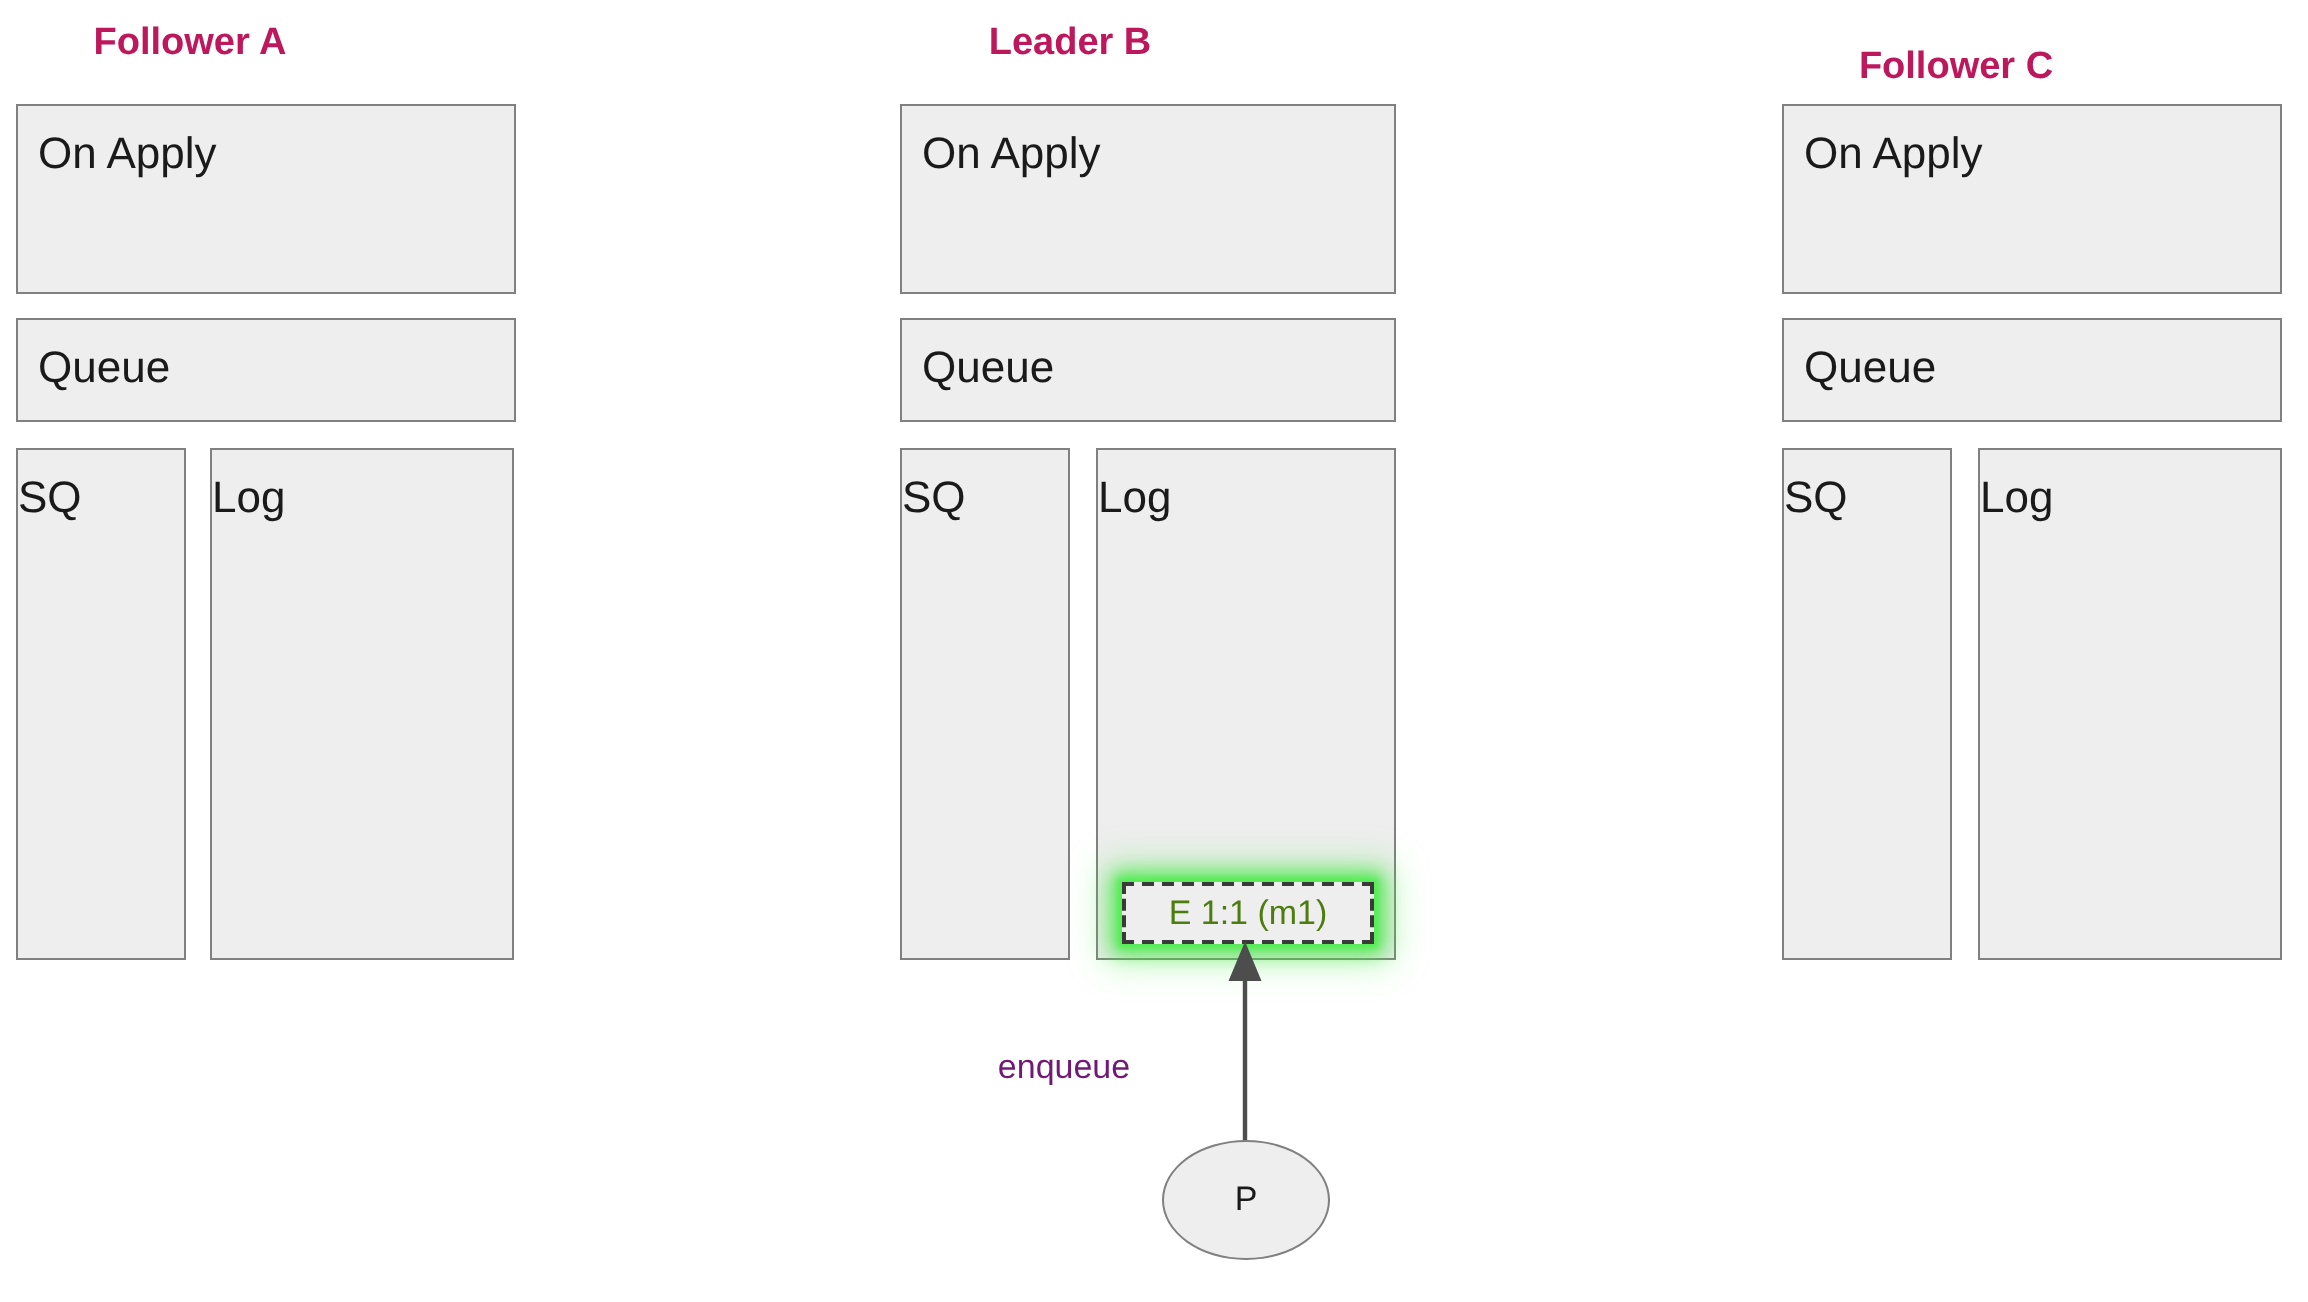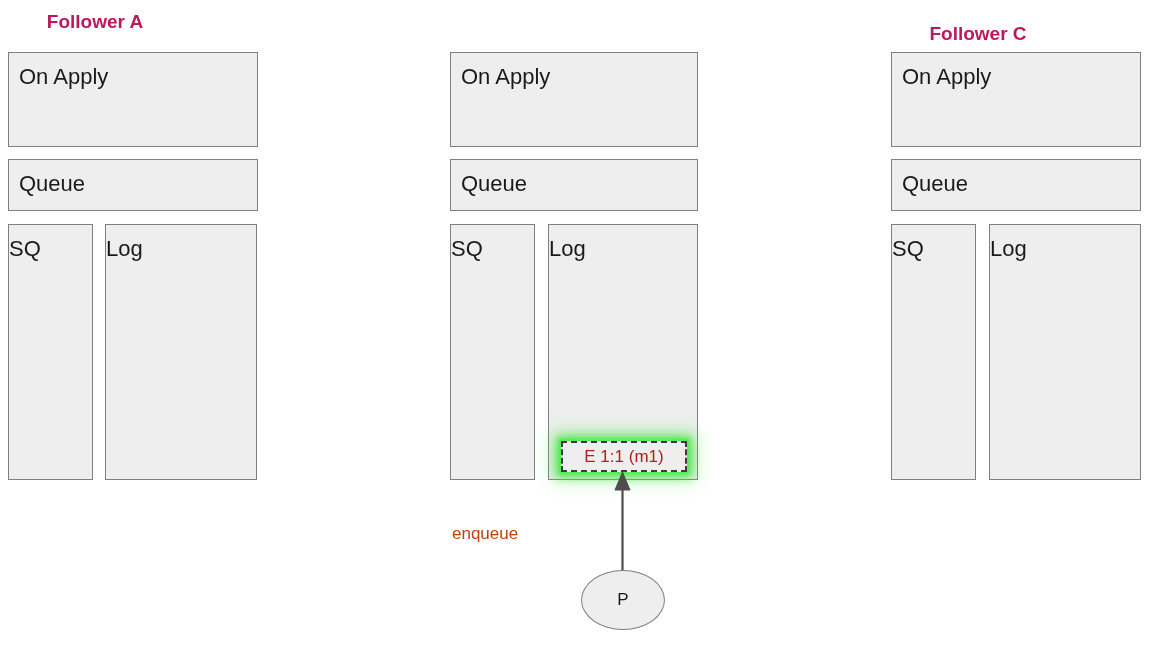--- a/index.html
+++ b/index.html
@@ -63,21 +63,21 @@
     border: 2px dashed #3a3a3a;
     box-sizing: border-box;
     box-shadow:
       0 0 3px 2px #55ee55,
       0 0 9px 5px rgba(60, 230, 60, 0.75),
       0 0 18px 9px rgba(80, 235, 80, 0.35);
     display: flex;
     align-items: center;
     justify-content: center;
     font-size: 17px;
-    color: #b91c1c;
+    color: #4d7c0f;
     white-space: nowrap;
   }
 
   
   .ellipse {
     position: absolute;
     background: #eeeeee;
     border: 1px solid #808080;
     border-radius: 50%;
     box-sizing: border-box;
@@ -89,32 +89,33 @@
   }
 
   
   .arrow-svg {
     position: absolute;
     overflow: visible;
   }
   .edge-label {
     position: absolute;
     font-size: 17px;
-    color: #c2410c;
+    color: #701a75;
     white-space: nowrap;
-    text-align: left;
+    text-align: center;
     line-height: 1;
   }
 </style>
 </head>
 <body>
 
 <div id="canvas">
 
   <div class="col-title" style="left:0px; width:190px; top:12px;">Follower A</div>
+  <div class="col-title" style="left:440px; width:190px; top:12px;">Leader B</div>
   <div class="col-title" style="left:883px; width:190px; top:24px;">Follower C</div>
 
   <div class="box" style="left:8px; top:52px; width:250px; height:95px;">
     <div class="box-label label-left">On Apply</div>
   </div>
 
   <div class="box" style="left:8px; top:159px; width:250px; height:52px;">
     <div class="box-label label-left">Queue</div>
   </div>
 

